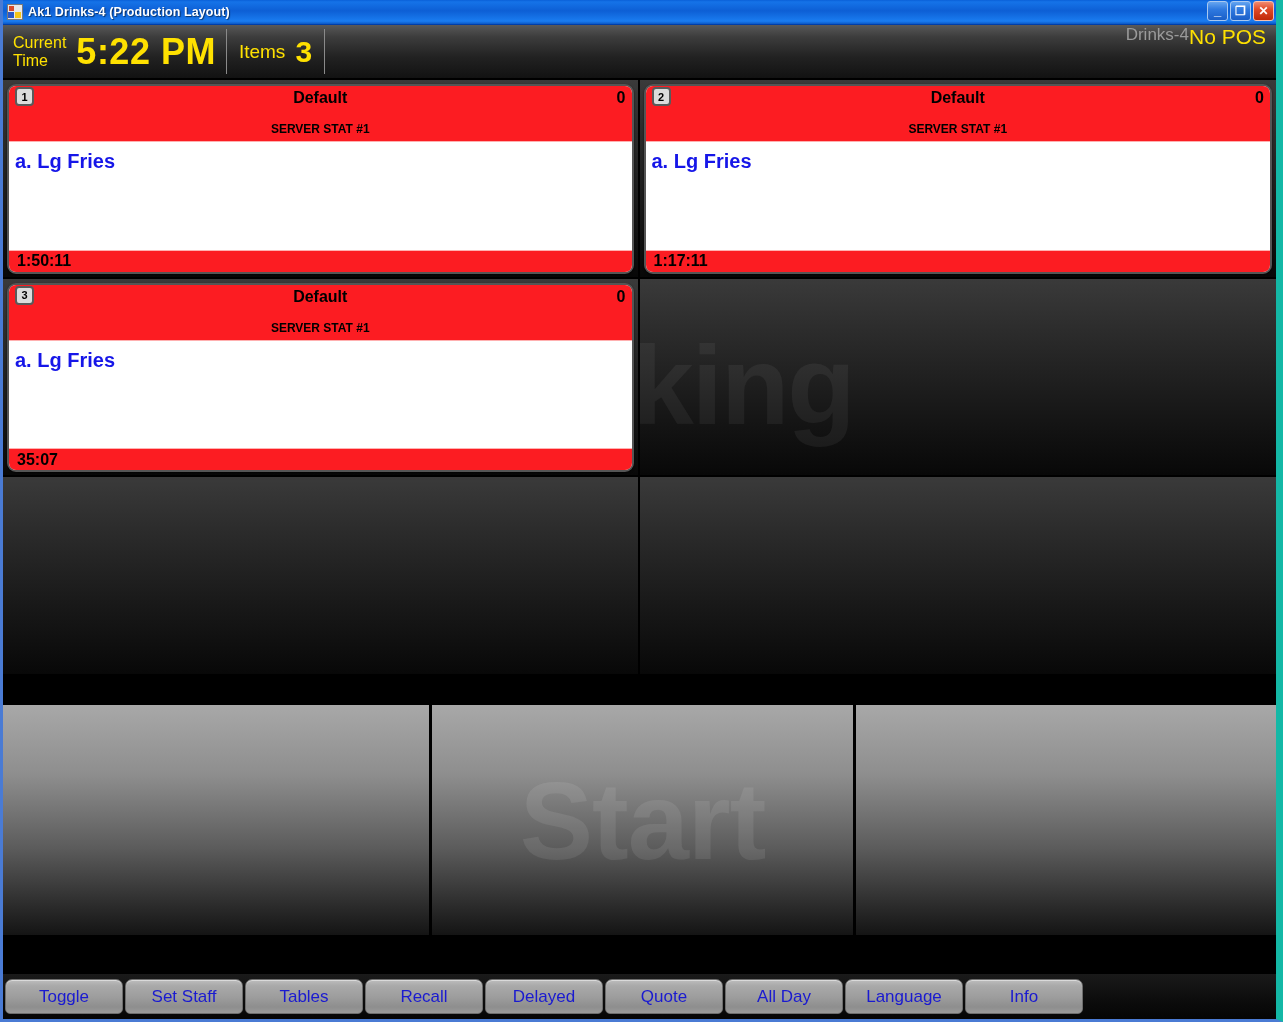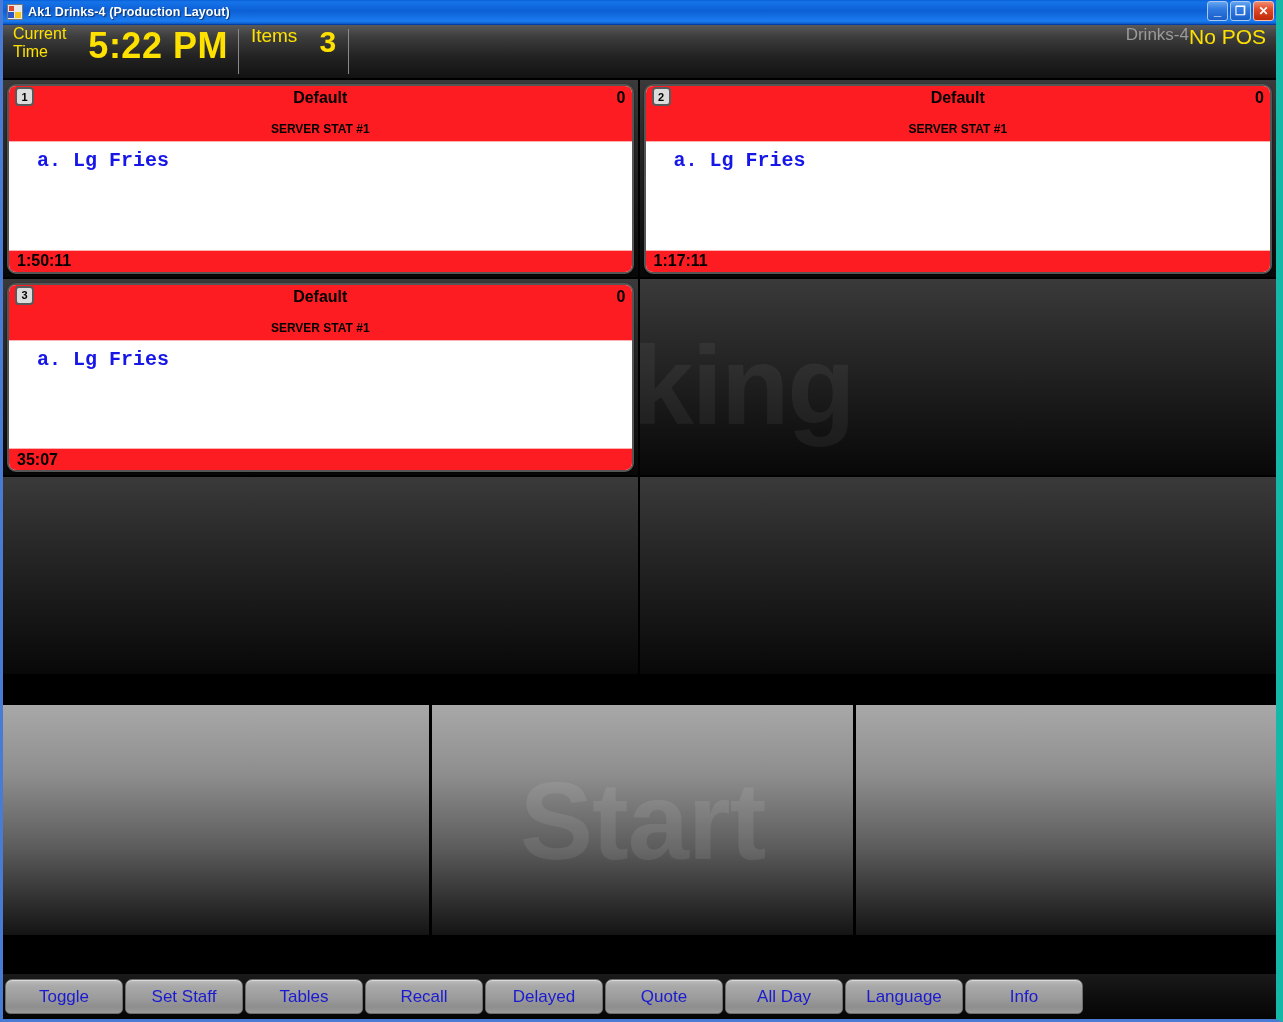--- a/index.html
+++ b/index.html
@@ -74,21 +74,21 @@
   .wbtn.min .g { align-items:flex-end; padding-bottom:3px; font-size:13px; }
 
   
   .statusbar {
     position:relative;
     height:55px;
     background:linear-gradient(to bottom,#595959 0%,#3d3d3d 22%,#222 60%,#121212 100%);
     border-bottom:2px solid #000;
     display:flex; align-items:stretch;
   }
-  .st-cell { display:flex; align-items:flex-start; position:relative;gap:12px; }
+  .st-cell { display:flex; align-items:center; position:relative; }
   .st-sep { width:1px; background:#8a8a8a; margin:4px 0; }
   .lbl-current {
     color:#ffe100; font-size:16px; line-height:18px;
     padding:0 8px 0 10px; font-weight:normal;
   }
   .big-time {
     color:#ffe100; font-size:36px; font-weight:bold;
     padding:0 10px 0 2px; letter-spacing:0.5px;
   }
   .lbl-items { color:#ffe100; font-size:19px; padding:0 10px 0 12px; }
@@ -164,23 +164,22 @@
     position:absolute; right:0; top:0;
     color:#000; font-size:16px; font-weight:bold; line-height:20px;
   }
   .t-sub {
     text-align:center; color:#000;
     font-size:12px; font-weight:bold; line-height:18px;margin-top:12px;
   }
   .t-body {
     flex:1 1 auto;
     background:#fff;
-    padding:6px 8px 4px 28px;
-    overflow:hidden;
-    font-family:Liberation Mono, monospace;
+    padding:6px 8px 4px 6px;
+    overflow:hidden;
   }
   .t-item {
     color:#1616e8; font-size:20px; font-weight:bold;
     line-height:26px;
     white-space:nowrap;
   }
   .t-foot {
     flex:0 0 auto;
     background:#fc1c22;
     border-top:1px solid #ffb0b0;

